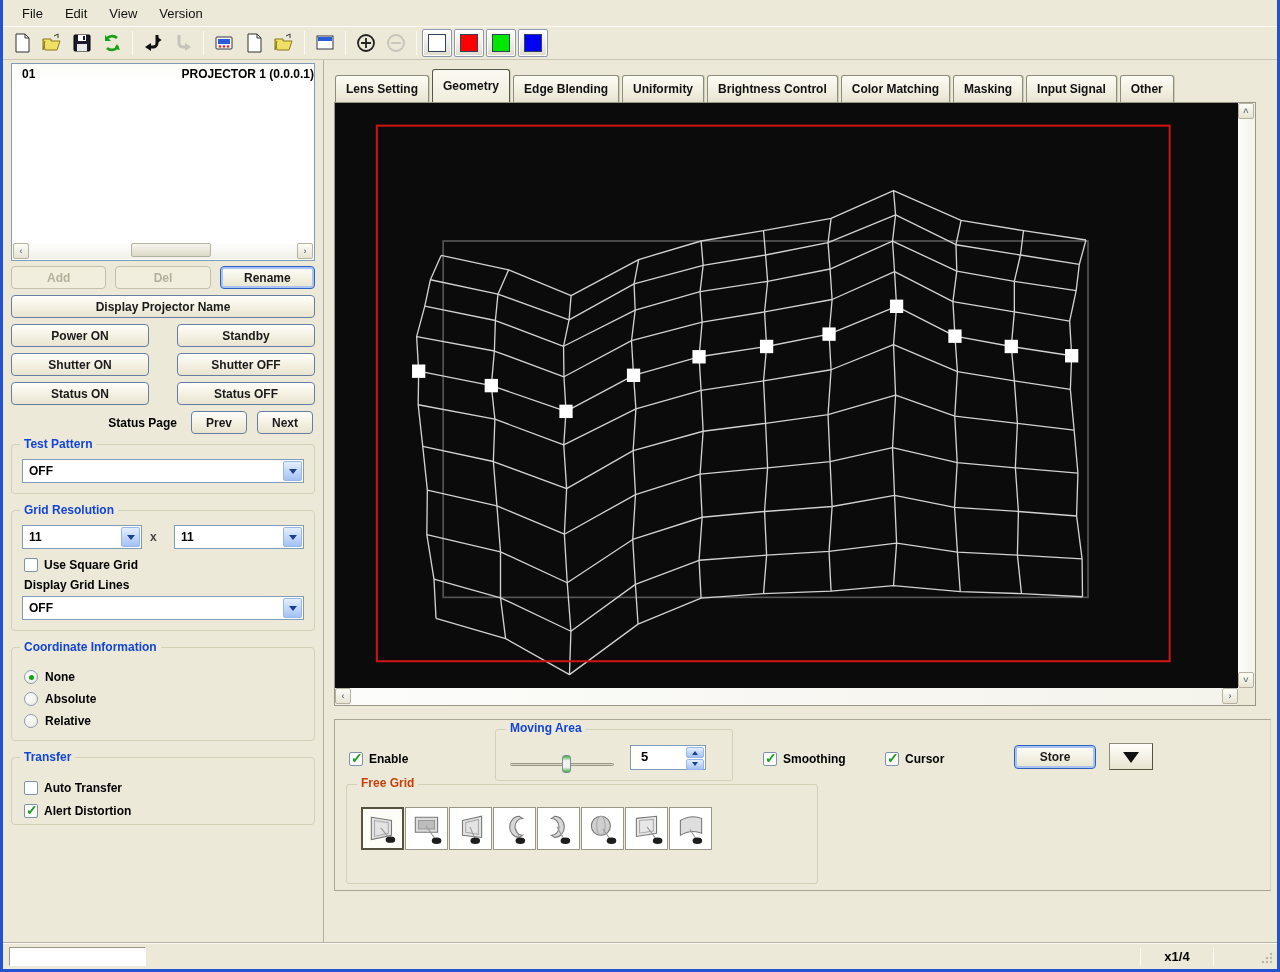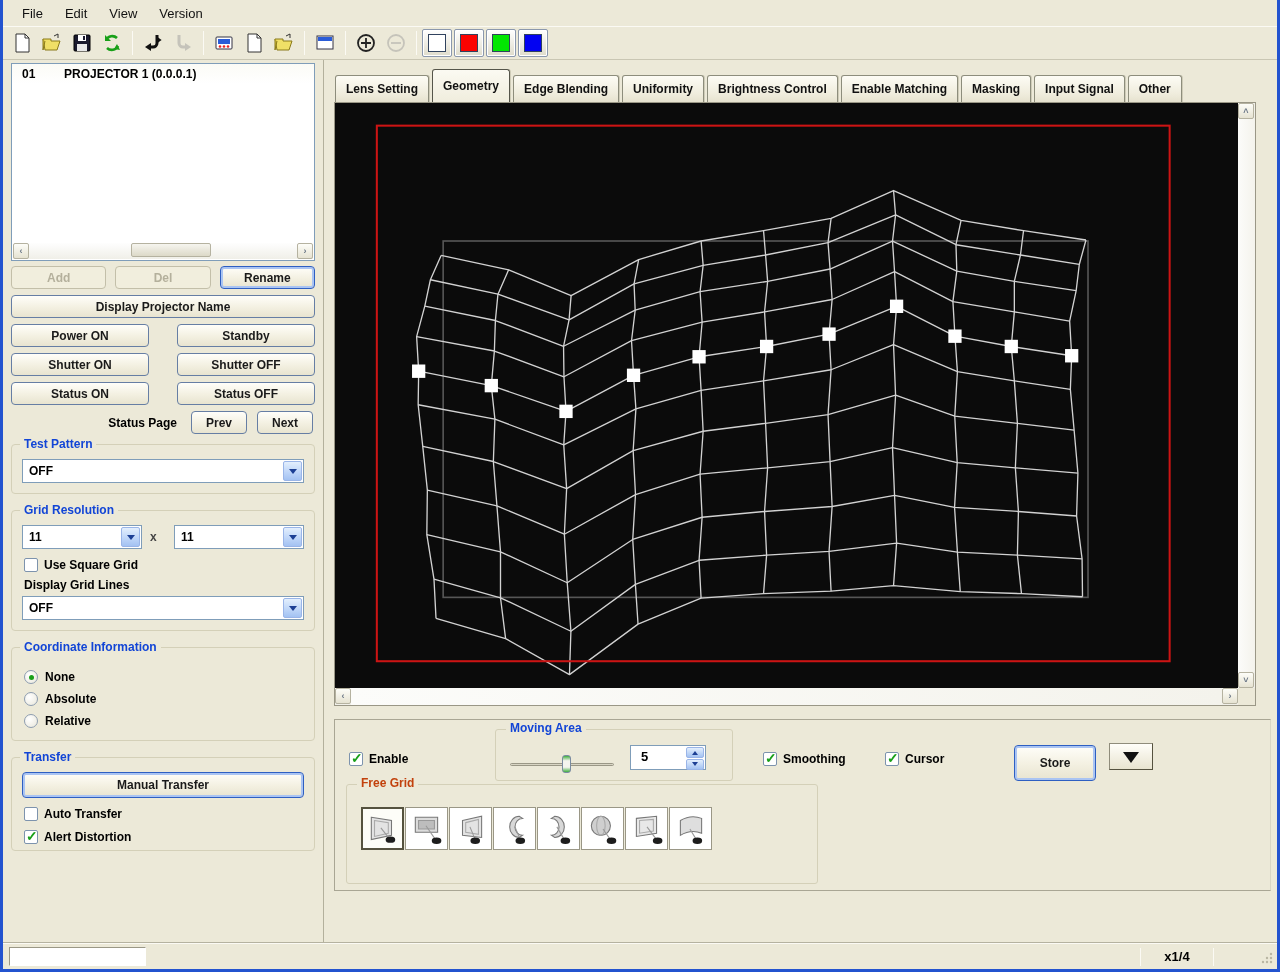--- a/index.html
+++ b/index.html
@@ -53,21 +53,21 @@
   
   .content { flex:1; display:flex; min-height:0; }
   .sidebar { width:320px; flex:0 0 320px; padding:3px 8px 0 8px; }
   .main { flex:1; border-left:1px solid #b3b09c; padding:4px 0 0 10px; display:flex; flex-direction:column; min-width:0; }
 
   
   .listbox {
     height:198px; background:#fff; border:1px solid #7f9db9; position:relative; margin-bottom:5px;
     font-size:12px; font-weight:bold;
   }
-  .list-item { display:flex; padding:3px 0 3px 10px; background:linear-gradient(180deg,#fbfbf6,#ffffff); }
+  .list-item { display:flex; padding:3px 0 3px 10px; background:linear-gradient(180deg,#fbfbf6,#ffffff);justify-content:space-between; }
   .list-item .idx { width:42px; }
   .hscroll {
     position:absolute; left:1px; right:1px; bottom:1px; height:16px;
     background:linear-gradient(180deg,#fefefe,#f0efe8); display:flex;
   }
   .sb-btn {
     width:16px; height:16px; flex:0 0 16px; background:linear-gradient(180deg,#fdfdf8,#e6e3d2);
     border:1px solid #b5b2a0; border-radius:2px; color:#6a7686; font-size:9px; font-weight:bold;
     display:flex; align-items:center; justify-content:center;
   }
@@ -160,21 +160,21 @@
   .slider .track { position:absolute; left:0; right:0; top:9px; height:3px; background:#d8d5c4; border:1px solid #9a9786; border-radius:2px; }
   .slider .thumb { position:absolute; left:52px; top:1px; width:9px; height:18px; border:1px solid #7a8ba0; border-radius:3px;
     background:linear-gradient(180deg,#3fae3f 0%, #f4f4ee 30%, #f4f4ee 70%, #3fae3f 100%); }
   .spinner { position:absolute; left:134px; top:15px; width:76px; height:25px; background:#fff; border:1px solid #7f9db9; display:flex; }
   .spinner .val { flex:1; font-size:13px; font-weight:bold; padding:3px 0 0 10px; }
   .spinner .arrows { width:18px; display:flex; flex-direction:column; margin:1px 1px; gap:1px; }
   .spin-btn { flex:1; border:1px solid #9ab5e8; border-radius:2px; background:linear-gradient(180deg,#e3effd,#a3c2f2); display:flex; align-items:center; justify-content:center; }
   .spin-btn .up { width:0; height:0; border:3px solid transparent; border-bottom:4px solid #1c3f94; margin-bottom:2px;}
   .spin-btn .down { width:0; height:0; border:3px solid transparent; border-top:4px solid #1c3f94; margin-top:2px;}
 
-  .store-btn { position:absolute; left:679px; top:25px; width:82px; height:36px; flex:none; }
+  .store-btn { position:absolute; left:679px; top:25px; width:82px; height:24px; flex:none; }
   .drop-btn { position:absolute; left:774px; top:23px; width:44px; height:27px;
     background:linear-gradient(180deg,#fffef9,#e8e4d0); border:1px solid #8f8c7b; border-right-color:#55523f; border-bottom-color:#55523f;
     display:flex; align-items:center; justify-content:center; }
   .drop-btn .tri { width:0; height:0; border:8px solid transparent; border-top:11px solid #111; margin-top:9px; }
 
   .freegrid-group { position:absolute; left:11px; top:64px; width:472px; height:100px; border:1px solid #d4d0b8; border-radius:3px; }
   .freegrid-group .glabel { position:absolute; top:-9px; left:10px; background:#ece9d8; padding:0 4px; color:#c2410c; font-size:12px; font-weight:bold; }
   .fg-row { position:absolute; left:14px; top:22px; display:flex; }
   .fg-btn { width:43px; height:43px; background:#fff; border:1px solid #9a9786; margin-right:1px; display:flex; align-items:center; justify-content:center; }
   .fg-btn.on { border:2px solid #55523f; background:#fdfdf8; }
@@ -407,23 +407,20 @@
           <span class="rl-label">Absolute</span>
         </div>
         <div class="radioline">
           <div class="radio"></div>
           <span class="rl-label">Relative</span>
         </div>
       </div>
 
       <div class="groupbox" style="margin-bottom:0; padding-bottom:6px;">
         <span class="glabel">Transfer</span>
-        <div class="btnrow" style="margin-bottom:2px;">
-          <div class="btn on" style="height:26px;">Manual Transfer</div>
-        </div>
         <div class="checkline">
           <div class="checkbox"></div>
           <span class="cl-label">Auto Transfer</span>
         </div>
         <div class="checkline">
           <div class="checkbox on">
               <span class="mark">✓</span>
             </div>
           <span class="cl-label">Alert Distortion</span>
         </div>
@@ -432,21 +429,21 @@
     </div>
 
     <div class="main">
 
       <div class="tabrow">
         <div class="tab">Lens Setting</div>
         <div class="tab on">Geometry</div>
         <div class="tab">Edge Blending</div>
         <div class="tab">Uniformity</div>
         <div class="tab">Brightness Control</div>
-        <div class="tab">Enable Matching</div>
+        <div class="tab">Color Matching</div>
         <div class="tab">Masking</div>
         <div class="tab">Input Signal</div>
         <div class="tab">Other</div>
       </div>
 
       <div class="canvas-panel">
         <div class="canvas-black">
           <svg id="mesh-svg" viewBox="0 0 885 568" preserveAspectRatio="none">
               <rect x="106" y="134" width="632" height="346" fill="none" stroke="#565656" stroke-width="1.6"></rect>
               <path d="M104.0 148.0 L 170.2 162.0 L 231.4 187.0 L 297.6 152.0 L 358.8 134.0 L 420.0 124.0 L 486.2 112.0 L 547.4 85.0 L 613.6 114.0 L 674.8 124.0 L 736.0 133.0" fill="none" stroke="#d2d2d2" stroke-width="1.3" stroke-linejoin="round"></path>

